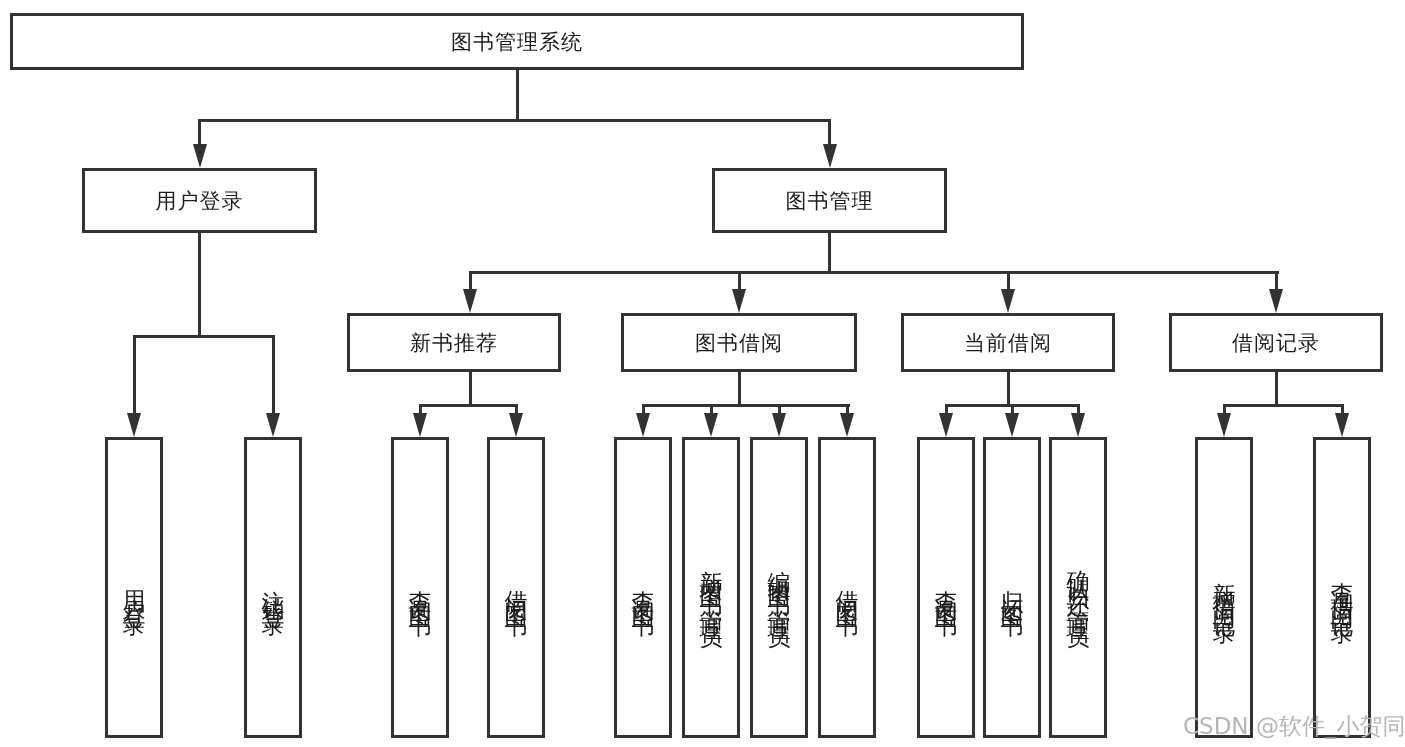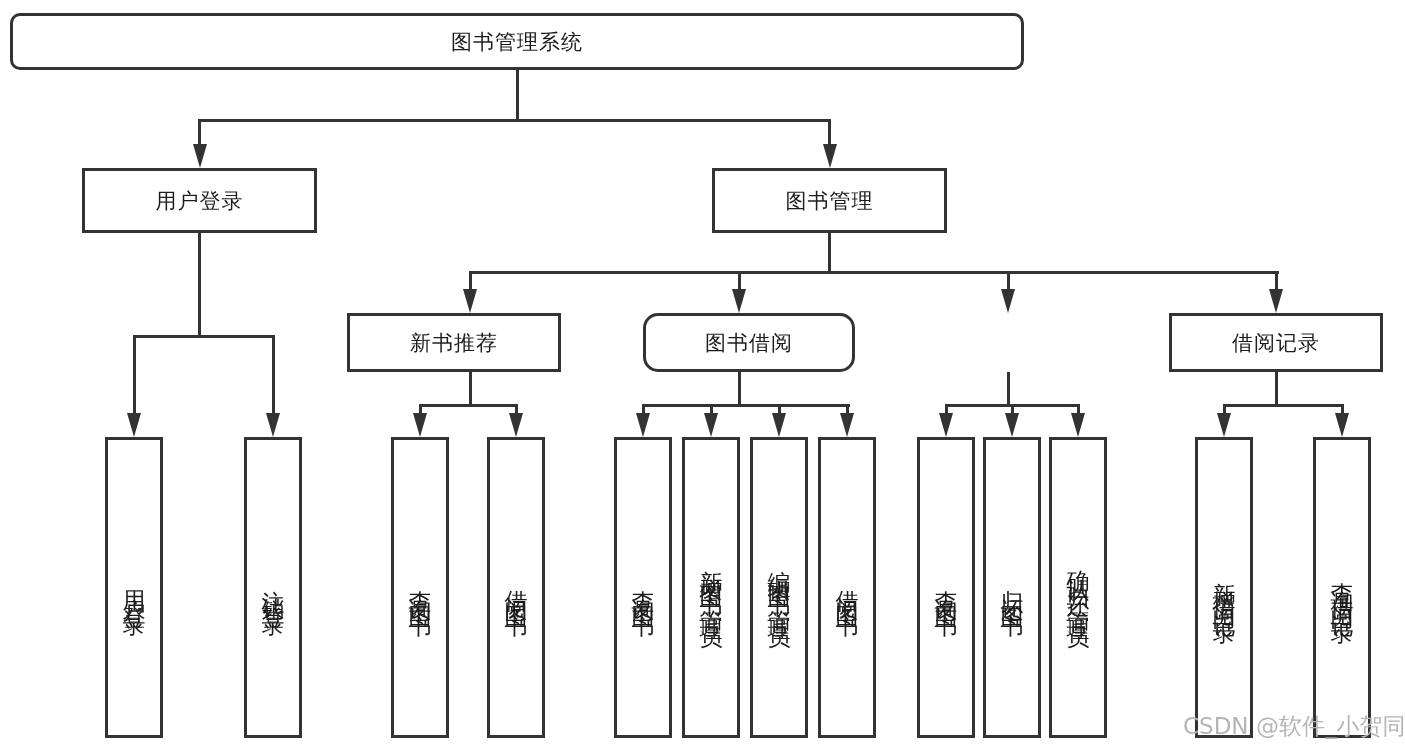--- a/index.html
+++ b/index.html
@@ -11,21 +11,21 @@
   #stage{
     position:relative;width:1405px;height:747px;background:#ffffff;overflow:hidden;
     font-family:"DejaVu Sans","Liberation Sans",sans-serif;color:var(--text);
   }
   .node{
     position:absolute;border:3px solid var(--line);background:#ffffff;
     display:flex;align-items:center;justify-content:center;
     box-sizing:border-box;color:var(--text);
   }
   .hnode{font-size:21px;letter-spacing:1px;white-space:nowrap;}
-  .root{font-size:21px;letter-spacing:1px;border-radius:10px;}
+  .root{font-size:21px;letter-spacing:1px;}
   .leaf{
     writing-mode:vertical-rl;text-orientation:mixed;
     font-size:23px;letter-spacing:8px;line-height:1;
     width:58px;height:301px;top:437px;
   }
   .vline,.hline{position:absolute;background:var(--line);}
   .vline{width:3px;}
   .hline{height:3px;}
   .arrow{position:absolute;width:14px;}
   .arrow .shaft{position:absolute;left:5.5px;top:0;width:3px;height:calc(100% - 18px);background:var(--line);}
@@ -81,21 +81,22 @@
   <div class="arrow" style="left:1001px;top:273px;height:40px;">
       <div class="shaft"></div>
       <div class="head"></div>
     </div>
   <div class="arrow" style="left:1269px;top:273px;height:40px;">
       <div class="shaft"></div>
       <div class="head"></div>
     </div>
 
   <div class="node hnode" style="left:347px;top:313px;width:214px;height:59px;">新书推荐</div>
-  <div class="node hnode" style="left:643px;top:313px;width:212px;height:59px;border-radius:15px;">图书借阅</div>
+  <div class="node hnode" style="left:621px;top:313px;width:236px;height:59px;">图书借阅</div>
+  <div class="node hnode" style="left:901px;top:313px;width:214px;height:59px;">当前借阅</div>
   <div class="node hnode" style="left:1169px;top:313px;width:214px;height:59px;">借阅记录</div>
 
   <div class="vline" style="left:468.5px;top:372px;height:35px;"></div>
   <div class="hline" style="left:418.5px;top:404px;width:99px;"></div>
   <div class="arrow" style="left:413px;top:406px;height:31px;">
       <div class="shaft"></div>
       <div class="head"></div>
     </div>
   <div class="arrow" style="left:509px;top:406px;height:31px;">
       <div class="shaft"></div>

